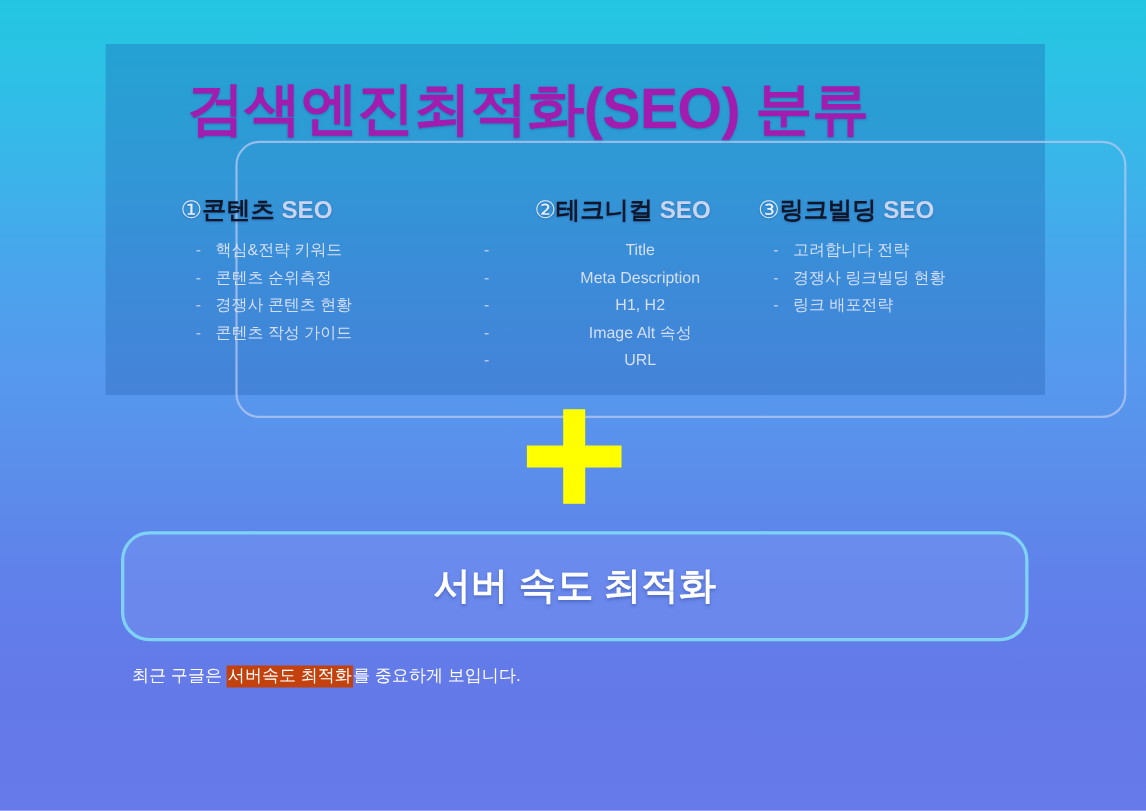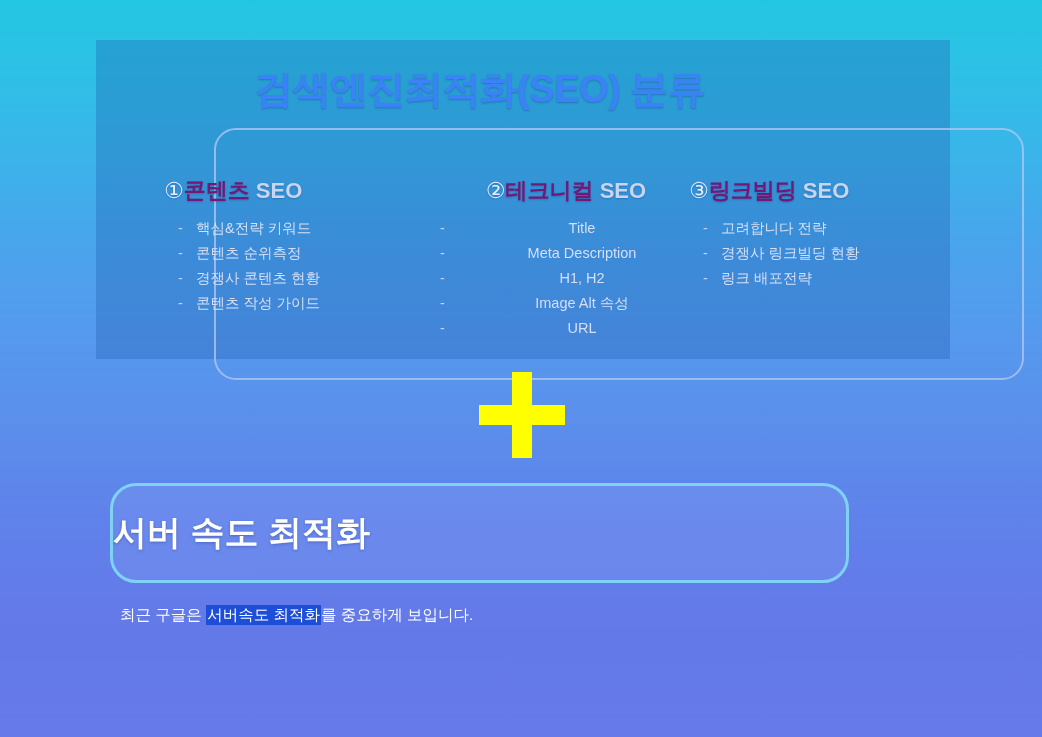--- a/index.html
+++ b/index.html
@@ -49,23 +49,23 @@
     border-radius: 22px;
     box-sizing: border-box;
   }
 
   .panel-title {
     position: absolute;
     left: 0;
     top: 64px;
     width: 960px;
     text-align: center;
-    font-size: 38px;
-    font-weight: bold;
-    color: #3b82f6;
+    font-size: 52px;
+    font-weight: bold;
+    color: #a21caf;
     letter-spacing: -0.5px;
     text-shadow: 0 1px 2px rgba(20, 50, 120, 0.35);
   }
 
   
   .columns {
     position: absolute;
     left: 96px;
     top: 176px;
     width: 854px;
@@ -85,21 +85,21 @@
     white-space: nowrap;
     margin-bottom: 10px;
     text-shadow: 0 1px 2px rgba(20, 50, 120, 0.3);
   }
   .col-head .num {
     font-size: 22px;
     color: #e7ecfb;
   }
   .col-head .strong {
     font-weight: bold;
-    color: #701a75;
+    color: #0f172a;
   }
   .col-head .light {
     color: #c9d5ef;
     font-weight: bold;
   }
 
   .col-list {
     list-style: none;
     margin: 0;
     padding: 0 0 0 32px;
@@ -140,28 +140,29 @@
     width: 20px;
     height: 86px;
     background: #ffff00;
   }
 
   
   .bottom-box {
     position: absolute;
     left: 110px;
     top: 483px;
-    width: 739px;
+    width: 825px;
     height: 100px;
     border: 3px solid #7fd2f3;
     border-radius: 26px;
     background: rgba(132, 160, 245, 0.30);
     box-sizing: border-box;
     display: flex;
     align-items: center;
+    justify-content: center;
   }
   .bottom-box .label {
     font-size: 34px;
     font-weight: bold;
     color: #ffffff;
     letter-spacing: 0px;
     text-shadow: 0 1px 3px rgba(20, 50, 120, 0.35);
   }
 
   
@@ -171,21 +172,21 @@
     top: 600px;
     width: 860px;
   }
   .caption .line {
     font-size: 15.5px;
     color: #ffffff;
     line-height: 29px;
     white-space: nowrap;
   }
   .caption .hl {
-    background: #1d4ed8;
+    background: #c2410c;
     color: #ffffff;
     padding: 1px 1px 2px 1px;
   }
 </style>
 </head>
 <body>
 
 <div class="slide">
 
   <div class="top-panel">

